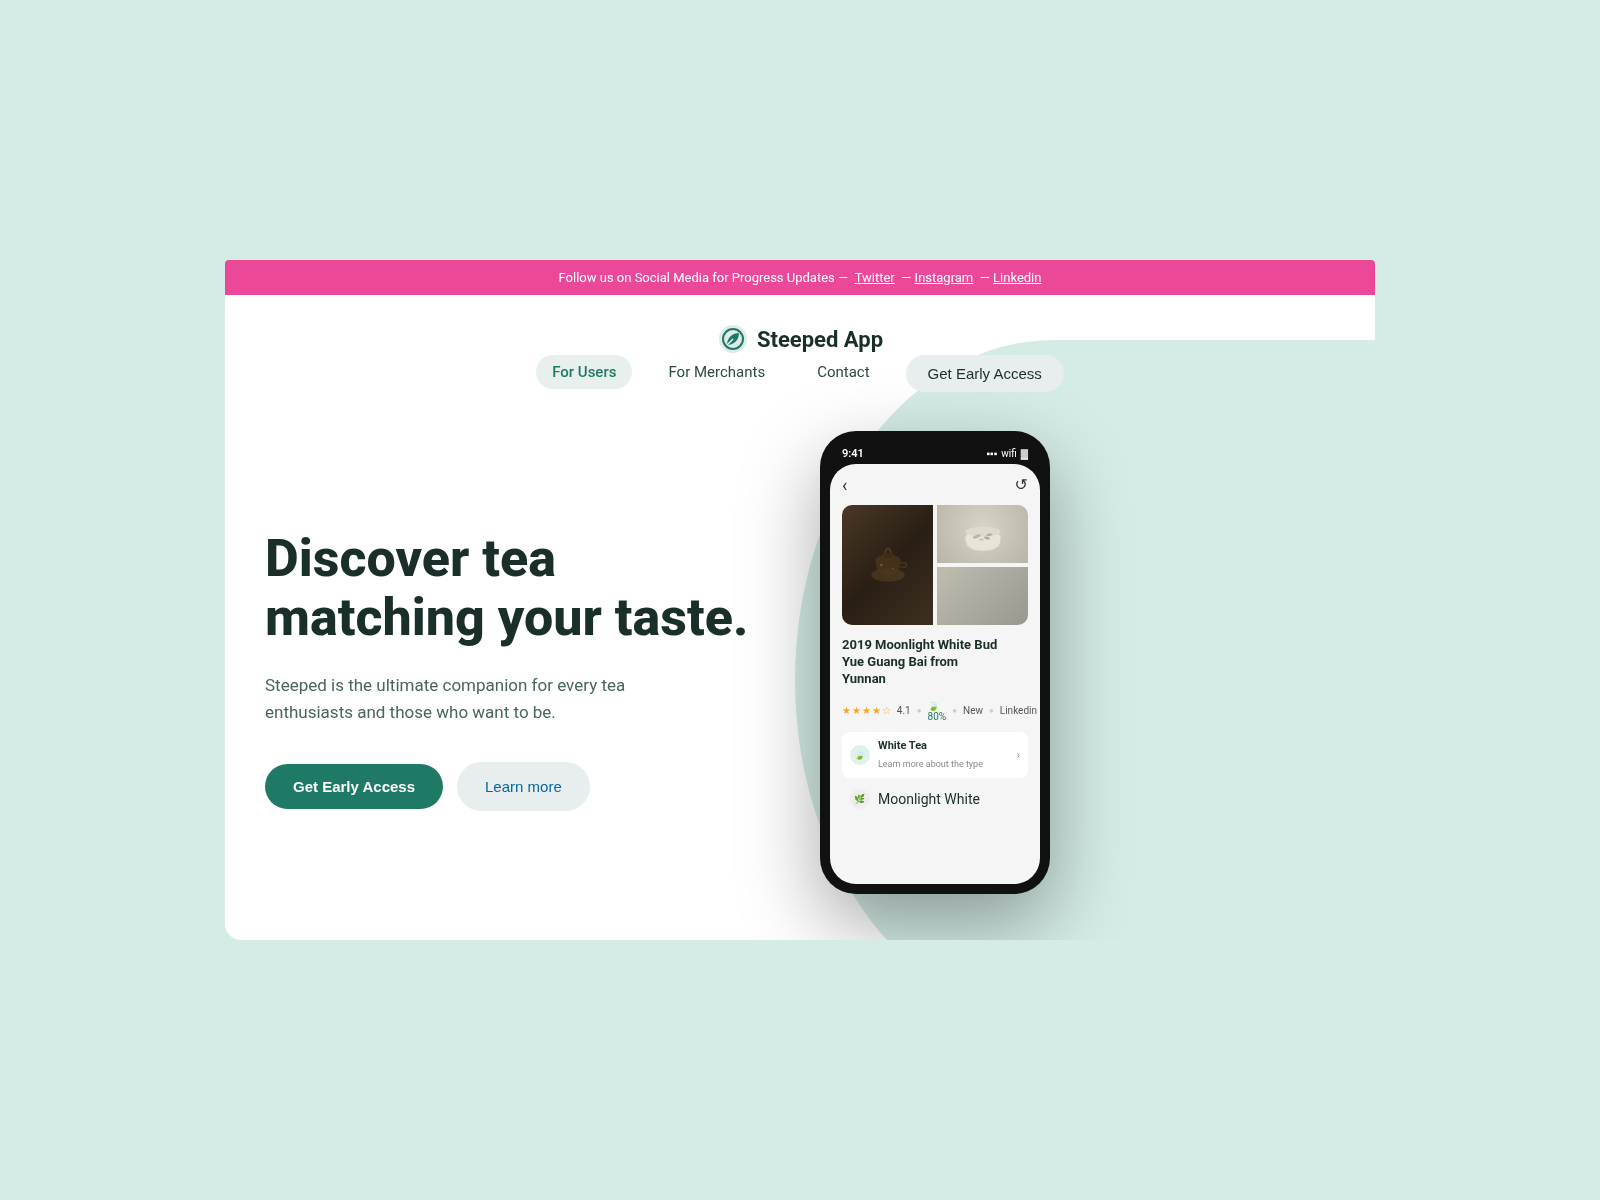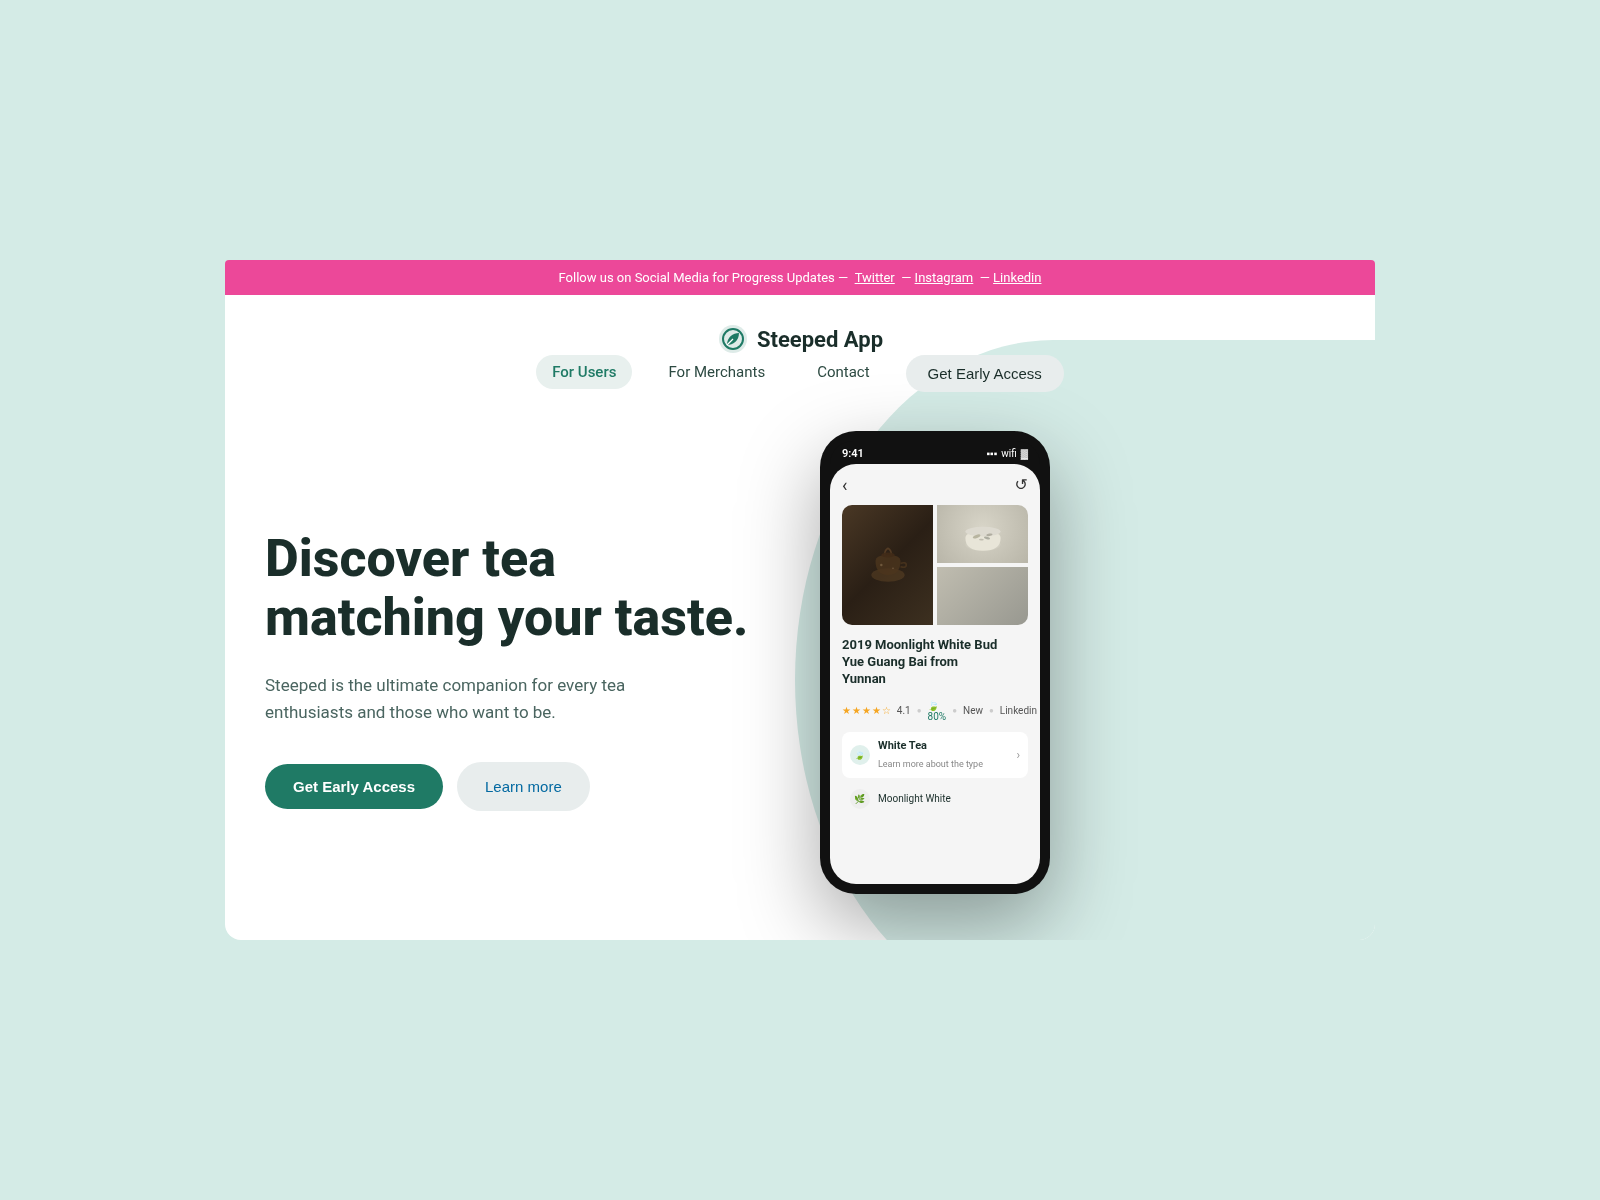--- a/index.html
+++ b/index.html
@@ -435,21 +435,21 @@
       height: 20px;
       background: #eee;
       border-radius: 50%;
       display: flex;
       align-items: center;
       justify-content: center;
       font-size: 9px;
     }
 
     .tea-variety-name {
-      font-size: 10px;
+      font-size: 14px;
       color: #1a2e2a;
     }
   </style>
 </head>
 <body>
 
 <div class="outer-wrapper">
 
   <div class="top-banner">
     <span>Follow us on Social Media for Progress Updates —</span>

